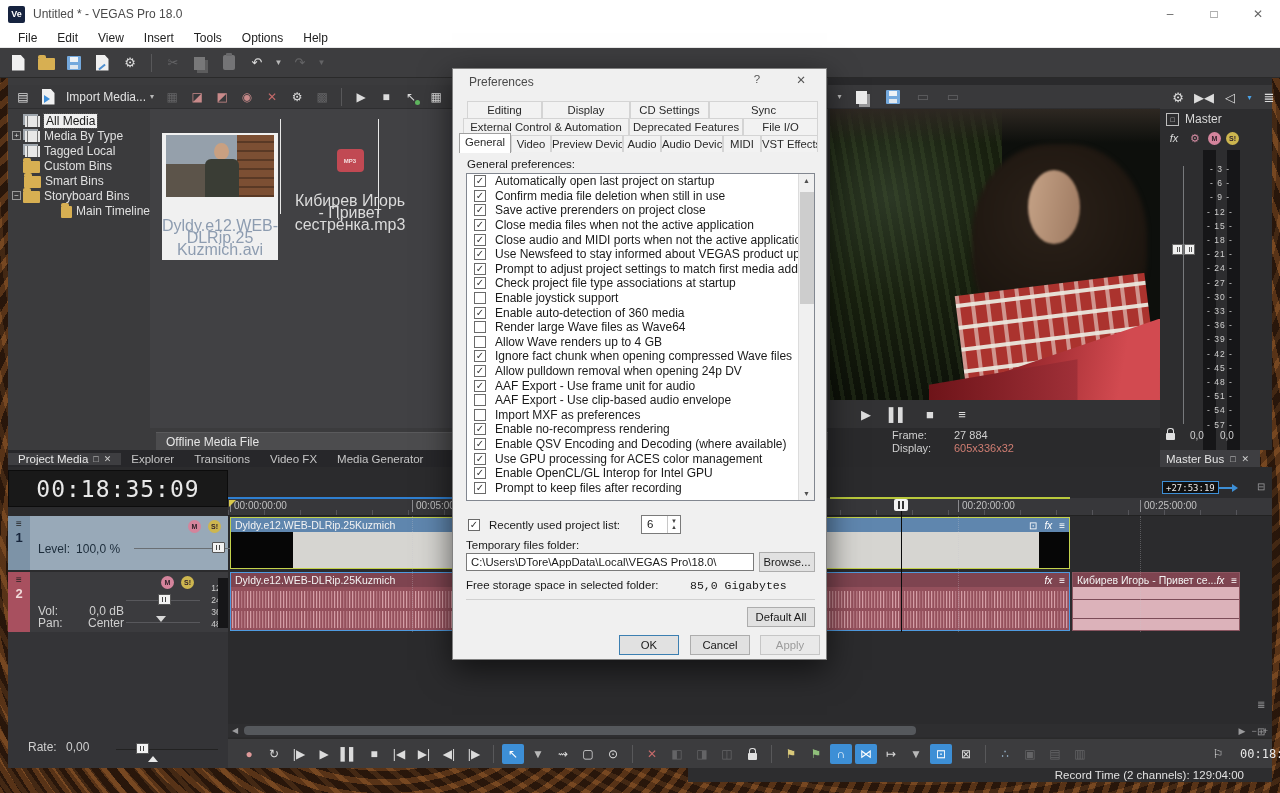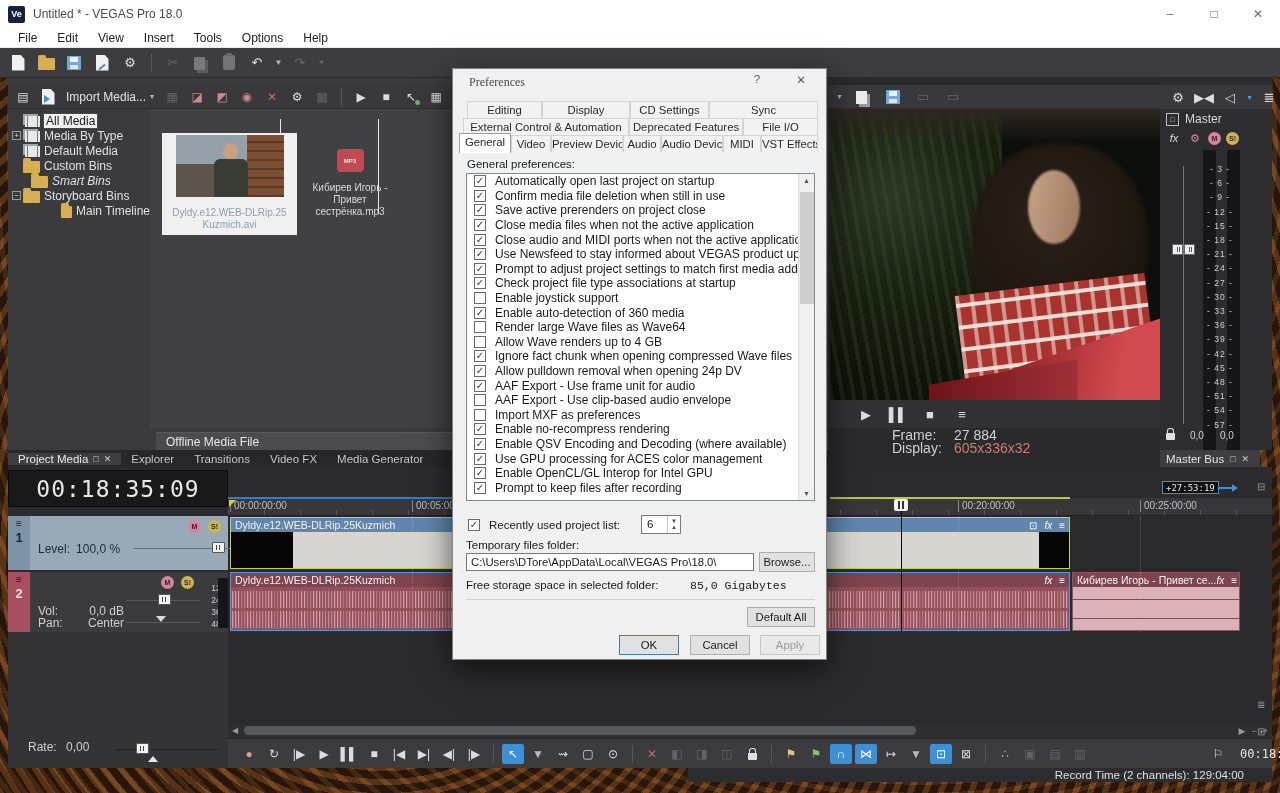--- a/index.html
+++ b/index.html
@@ -56,21 +56,21 @@
   .imp-label .dd { font-style:normal; font-size:8px; color:#b8b8b8; }
   .bins { position:absolute; left:0; top:31px; width:142px; height:319px; background:#3b3b3d; padding-top:4px; overflow:hidden; }
   .tree-row { display:flex; align-items:center; height:15px; font-size:12px; color:#e0e0e0; white-space:nowrap; }
   .tree-row .exp { width:9px; height:9px; margin:0 2px; border:1px solid #9a9a9a; background:#3b3b3d; color:#ddd; font-size:8px; line-height:7px; text-align:center; flex:none; }
   .tree-row .exp.none { border:none; background:none; }
   .tree-row .lbl { margin-left:4px; }
   .tree-row.sel .lbl { background:#f0f0f0; color:#1a1a1a; padding:0 2px; outline:1px dotted #555; }
   .media-list { position:absolute; left:142px; top:31px; width:678px; height:319px; background:#414144; }
   .vline { position:absolute; top:10px; height:95px; width:1px; background:#e8e8e8; }
   .mitem { position:absolute; display:flex; flex-direction:column; align-items:center; }
-  .mitem .cap { font-size:10px; color:#dadada; text-align:center; line-height:12px; margin-top:10px; white-space:pre-line; }
+  .mitem .cap { font-size:16px; color:#dadada; text-align:center; line-height:12px; margin-top:23px; white-space:pre-line; }
   .mitem.sel { background:#f0f0f0; padding:2px 3px 4px; }
   .mitem.sel .cap { color:#8d9cb0; }
   .thumb-art { position:relative; width:108px; height:62px; background:linear-gradient(180deg,#95a0ab 0 46%,#5c544a 46% 100%); overflow:hidden; }
   .thumb-art .wood { position:absolute; right:0; top:0; width:34%; height:100%; background:#7c4f33; background-image:repeating-linear-gradient(0deg,rgba(0,0,0,.28) 0 2px,transparent 2px 9px); }
   .thumb-art .head { position:absolute; left:44%; top:8px; width:15px; height:17px; border-radius:50%; background:#c9a081; }
   .thumb-art .torso { position:absolute; left:36%; top:24px; width:34px; height:38px; border-radius:6px 6px 0 0; background:#3a3d35; }
   .mp3tile { width:27px; height:23px; margin-top:16px; border-radius:4px; background:#c14953; color:#f4dede; font-size:6px; font-weight:bold; display:flex; align-items:center; justify-content:center; }
   .offline-bar { position:absolute; left:148px; bottom:0px; width:672px; height:18px; background:#4c4c4e; border-top:1px solid #5a5a5c; color:#e6e6e6; font-size:12px; padding-left:10px; display:flex; align-items:center; }
   
   .dock-tabs { position:absolute; left:8px; top:450px; width:820px; height:17px; background:#27272a; display:flex; align-items:center; }
@@ -86,21 +86,21 @@
   .vf-top { position:absolute; left:0; top:0; width:100%; height:34px; background:linear-gradient(#2e2822, rgba(0,0,0,0)); }
   .vf-hair { position:absolute; left:43%; top:12%; width:175px; height:205px; border-radius:45%; background:radial-gradient(circle at 45% 35%, #2b2119 0%, #1b140e 70%); filter:blur(2px); }
   .vf-face { position:absolute; left:60%; top:21%; width:52px; height:74px; border-radius:50%; background:linear-gradient(100deg,#c6a387 0%, #a37f66 85%); filter:blur(1px); }
   .vf-plaid { position:absolute; left:40%; top:60%; width:58%; height:45%; transform:rotate(-7deg);
     background:repeating-linear-gradient(0deg,#ab332e 0 9px,#e6ded4 9px 13px,#ab332e 13px 22px);
     filter:blur(.4px); }
   .vf-plaid::after { content:""; position:absolute; inset:0; background:repeating-linear-gradient(90deg, rgba(238,230,222,.55) 0 4px, transparent 4px 15px); }
   .vf-car { position:absolute; left:52%; top:72%; width:48%; height:30%; background:linear-gradient(100deg,#871d22,#d24a50 75%); clip-path:polygon(0 62%,100% 0,100% 100%,0 100%); }
   .vf-sill { position:absolute; left:30%; top:86%; width:45%; height:16%; background:linear-gradient(90deg,#6e1419,#a03038); clip-path:polygon(0 55%,100% 0,100% 100%,0 100%); }
   .pv-ctrl { position:absolute; left:0; top:322px; width:100%; height:28px; background:#323234; display:flex; align-items:center; padding-left:26px; gap:8px; }
-  .pv-info { position:absolute; left:64px; top:351px; font-size:14px; color:#cfcfcf; line-height:13px; }
+  .pv-info { position:absolute; left:64px; top:351px; font-size:11px; color:#cfcfcf; line-height:13px; }
   .pv-info .r { display:flex; }
   .pv-info .lbl { width:48px; }
   .pv-info .val { margin-left:14px; }
   .pv-info .warn { color:#cf7d72; }
   
   .master-panel { position:absolute; left:1160px; top:78px; width:112px; height:372px; background:#2d2d2f; }
   .master-tb { position:absolute; left:0; top:7px; width:100%; height:24px; background:#39393b; display:flex; align-items:center; gap:2px; padding-left:6px; }
   .master-row { position:absolute; left:6px; top:34px; display:flex; align-items:center; gap:6px; color:#d8d8d8; font-size:12px; }
   .msq { width:13px; height:13px; border:1px solid #bdbdbd; display:flex; align-items:center; justify-content:center; font-size:7px; color:#ddd; }
   .master-fx { position:absolute; left:6px; top:52px; display:flex; gap:5px; align-items:center; }
@@ -190,21 +190,21 @@
   .hs-arrow { width:14px; text-align:center; font-size:8px; color:#9a9a9c; }
   .hs-thumb { margin-left:2px; width:672px; height:9px; background:#55585c; border-radius:4px; }
   .hs-right { margin-left:auto; display:flex; gap:6px; padding-right:4px; font-size:9px; color:#9a9a9c; }
   
   .transport { position:absolute; left:228px; top:738px; width:1044px; height:30px; background:#3c3c3e; border-top:1px solid #2a2a2a; display:flex; align-items:center; gap:3px; padding-left:10px; }
   .transport .ticn { width:22px; height:20px; font-size:12px; }
   .tc-small { font-family:"DejaVu Sans Mono",monospace; font-size:12px; color:#e8e8e8; margin:0 8px; flex:none; }
   .statusbar { position:absolute; left:688px; top:768px; width:584px; height:14px; background:#2d2d2f; color:#e0e0e0; font-size:11.5px; display:flex; align-items:center; justify-content:flex-end; padding-right:28px; }
   
   .dlg { position:absolute; left:452px; top:68px; width:375px; height:592px; background:#f0f0f0; border:1px solid #808080; box-shadow:0 10px 30px rgba(0,0,0,.6); z-index:50; font-size:11.5px; color:#1a1a1a; }
-  .dlg-title { position:absolute; left:0; top:0; width:100%; height:26px; background:#f0f0f0; display:flex; align-items:center;font-family:Liberation Serif, serif; }
+  .dlg-title { position:absolute; left:0; top:0; width:100%; height:26px; background:#f0f0f0; display:flex; align-items:center; }
   .dlg-title .t { margin-left:16px; font-size:12px; color:#4a4a4a; }
   .dhelp { position:absolute; right:60px; top:4px; width:18px; text-align:center; color:#555; }
   .dclose { position:absolute; right:16px; top:4px; width:18px; text-align:center; color:#555; }
   .ptabrow { position:absolute; left:0; width:100%; display:flex; }
   .ptab { height:17px; line-height:16px; text-align:center; background:#f2f2f2; border:1px solid #d4d4d4; border-bottom:none; font-size:11.3px; color:#2a2a2a; white-space:nowrap; overflow:hidden; }
   .ptab.active { background:#ffffff; border:1px solid #a0a0a0; border-bottom:none; height:20px; margin-top:-2px; z-index:3; font-weight:normal; }
   .plabel { position:absolute; left:14px; top:89px; }
   .plist { position:absolute; left:13px; top:104px; width:349px; height:328px; background:#ffffff; border:1px solid #828790; overflow:hidden; }
   .prow { display:flex; align-items:center; height:14.6px; padding-left:7px; gap:9px; }
   .cb { width:12px; height:12px; border:1px solid #6a6a6a; background:#fff; flex:none; display:flex; align-items:center; justify-content:center; font-size:10px; color:#333; line-height:10px; }
@@ -315,47 +315,47 @@
           <span class="lbl">All Media</span>
         </div>
         <div class="tree-row" style="padding-left: 2px;">
           <span class="exp">+</span>
           <i class="shp shp-clips"></i>
           <span class="lbl">Media By Type</span>
         </div>
         <div class="tree-row" style="padding-left: 2px;">
           <span class="exp none"></span>
           <i class="shp shp-clips"></i>
-          <span class="lbl">Default Media</span>
+          <span class="lbl">Tagged Local</span>
         </div>
         <div class="tree-row" style="padding-left: 2px;">
           <span class="exp none"></span>
           <i class="shp shp-folder"></i>
           <span class="lbl">Custom Bins</span>
         </div>
-        <div class="tree-row" style="padding-left: 10px; font-style: italic;">
+        <div class="tree-row" style="padding-left: 3px;">
           <span class="exp none"></span>
           <i class="shp shp-folder"></i>
           <span class="lbl">Smart Bins</span>
         </div>
         <div class="tree-row" style="padding-left: 2px;">
           <span class="exp">−</span>
           <i class="shp shp-folder"></i>
           <span class="lbl">Storyboard Bins</span>
         </div>
         <div class="tree-row" style="padding-left: 40px;">
           <span class="exp none"></span>
           <i class="shp shp-folder"></i>
           <span class="lbl">Main Timeline</span>
         </div>
       </div>
     <div class="media-list" id="media-list">
       <div class="vline" style="left:130px"></div>
       <div class="vline" style="left:228px"></div>
-    <div class="mitem sel" style="left: 12px; top: 24px; width: 135px;">
+    <div class="mitem sel" style="left: 12px; top: 24px; width: 116px;">
           <div class="thumb-art">
             <i class="wood"></i>
             <i class="head"></i>
             <i class="torso"></i>
           </div>
           <div class="cap">Dyldy.e12.WEB-DLRip.25
 Kuzmich.avi</div>
         </div>
         <div class="mitem" style="left: 146px; top: 24px; width: 108px;">
           <div class="mp3tile">MP3</div>

